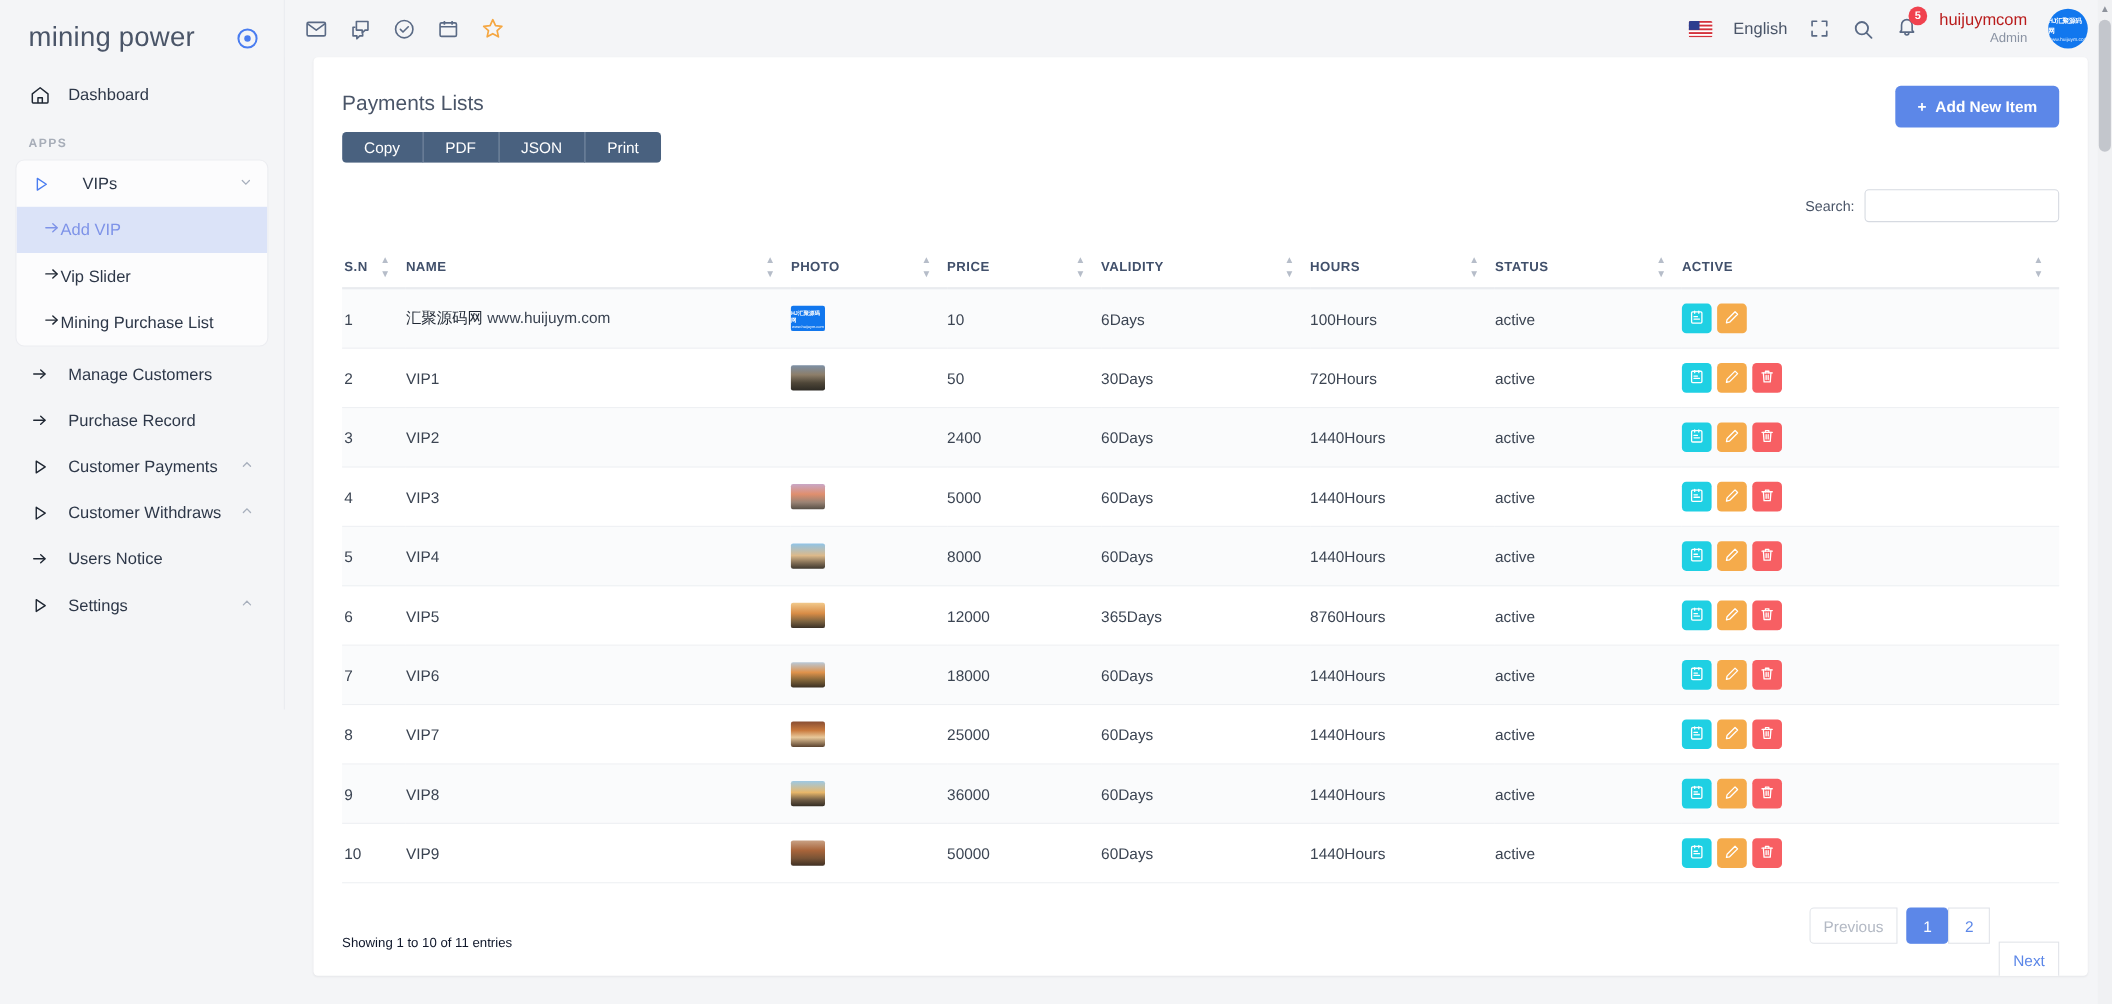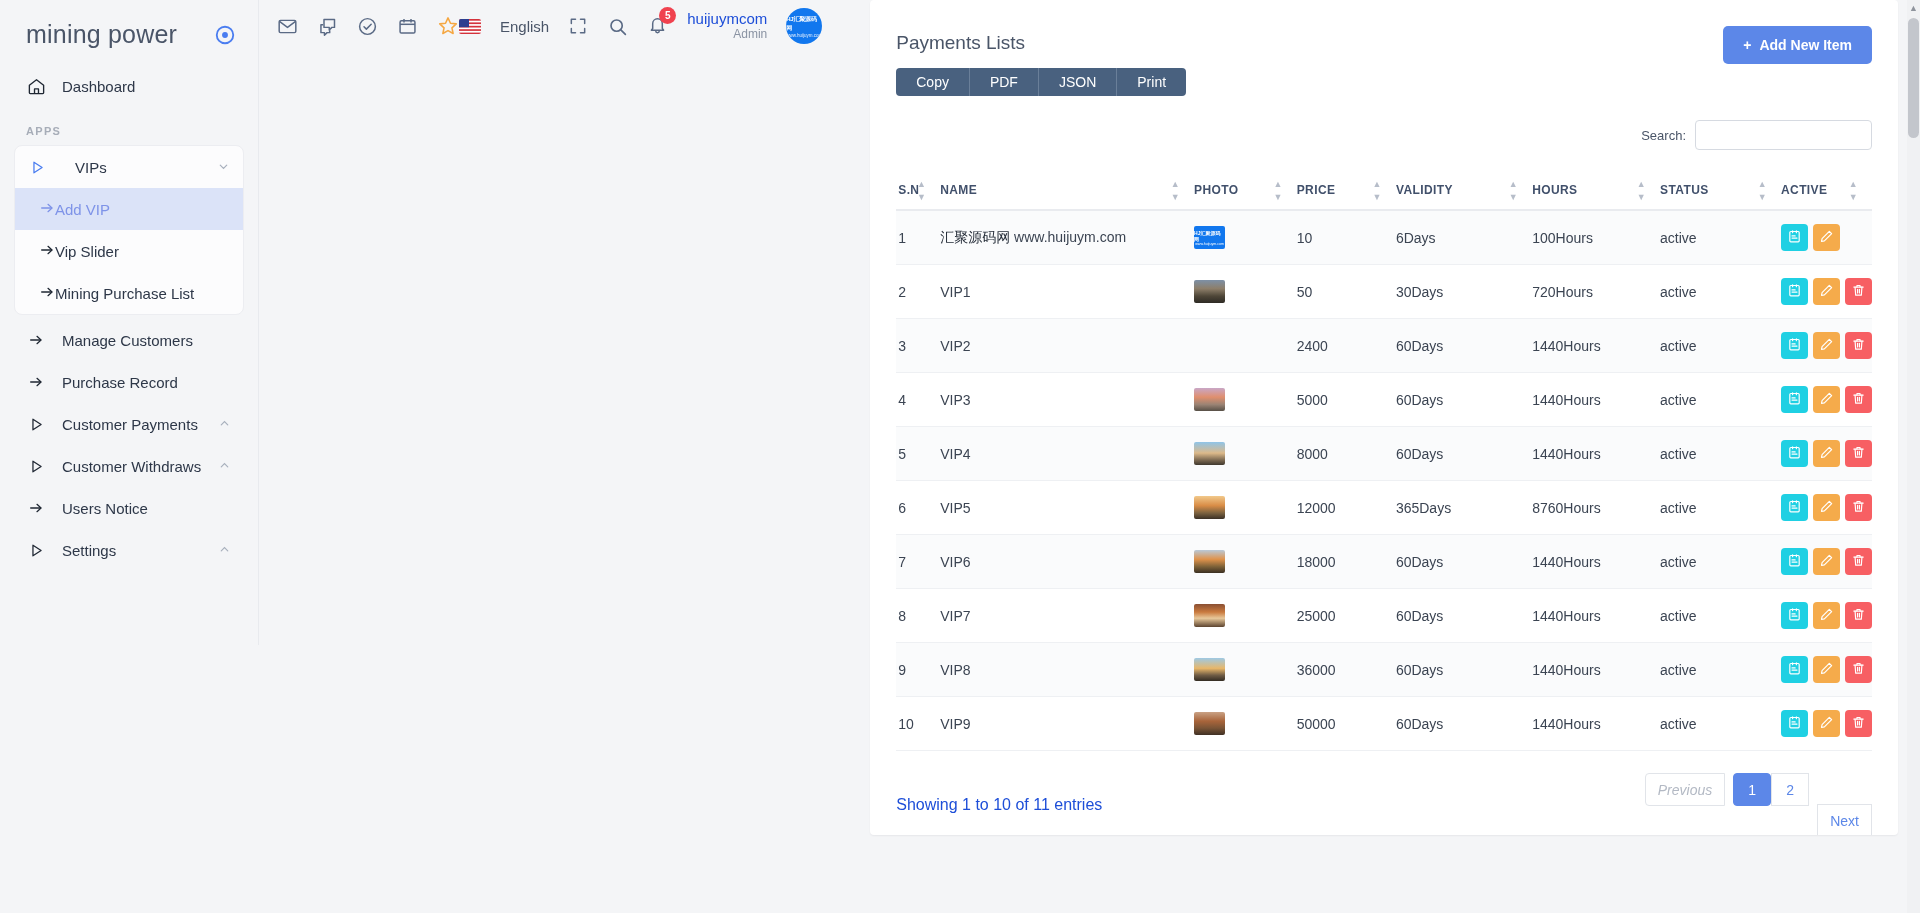--- a/index.html
+++ b/index.html
@@ -51,40 +51,40 @@
     height: 42px; padding: 0 12px 0 24px; font-size: 15px;
     color: #2d3748; cursor: pointer; white-space: nowrap;
   }
   .sub-row .arrow { width: 16px; flex: 0 0 16px; color:#1f2733; }
   .sub-row.active { background: #dbe3f8; color: #7e93e8; }
   .sub-row.active .arrow { color: #7e93e8; }
 
   .nav-rest { padding: 0 14px; margin-top: 4px; }
 
   
-  .main { flex: 1 1 auto; height: 913px; display: flex; background:#f4f5f7; }
+  .main { flex: 1 1 auto; height: 913px; display: flex; flex-direction: column; background:#f4f5f7; }
 
   .topbar {
     height: 52px; flex: 0 0 52px; background: #f4f5f7;
     display: flex; align-items: center; padding: 0 22px 0 18px;
   }
   .topbar-icons { display: flex; align-items: center; gap: 19px; }
   .tb-ic { cursor: pointer; display:flex; align-items:center; }
   .topbar-right { margin-left: auto; display: flex; align-items: center; gap: 19px; }
   .flag { width: 22px; height: 15px; border-radius: 2px; overflow: hidden; display:block; }
   .lang { font-size: 15px; color: #4a5568; cursor: pointer; }
   .bell-wrap { position: relative; cursor: pointer; }
   .badge {
     position: absolute; top: -7px; right: -8px;
     background: #f0424f; color: #fff; font-size: 10px; font-weight: 700;
     width: 17px; height: 17px; border-radius: 50%;
     display: flex; align-items: center; justify-content: center;
   }
   .user-block { text-align: right; line-height: 1.15; }
-  .user-name { font-size: 15px; color: #1d4ed8; }
+  .user-name { font-size: 15px; color: #b91c1c; }
   .user-role { font-size: 12px; color: #8a93a3; }
   .avatar {
     width: 36px; height: 36px; border-radius: 50%;
     background: #1177ee; color: #fff; position: relative;
     display: flex; flex-direction: column; align-items: center; justify-content: center;
     overflow: hidden; cursor: pointer;
   }
   .avatar .a1 { font-size: 6px; font-weight: 700; letter-spacing: -.2px; }
   .avatar .a2 { font-size: 4.5px; opacity: .9; }
 
@@ -150,29 +150,29 @@
   .acts { display: flex; gap: 5px; }
   .act {
     width: 27px; height: 27px; border-radius: 4px; border: none; cursor: pointer;
     display: flex; align-items: center; justify-content: center;
   }
   .act-note { background: #1fd0e3; }
   .act-edit { background: #f5ab4b; }
   .act-del  { background: #f75f63; }
 
   .foot { display: flex; align-items: center; padding: 22px 0 20px 0; }
-  .foot-info { font-size: 16px; color: #1d4ed8; }
+  .foot-info { font-size: 12px; color: #0f172a; }
   .pager { margin-left: auto; display: flex; }
   .pg {
     min-width: 38px; height: 33px; padding: 0 12px;
     border: 1px solid #e1e4e9; background: #fff; color: #5c87e8;
     font-size: 14px; display: flex; align-items: center; justify-content: center;
     cursor: pointer; margin-left: -1px; font-family: "Liberation Sans", sans-serif;
   }
-  .pg:first-child { border-radius: 4px 0 0 4px; margin-left: 16px; font-style: italic; }
+  .pg:first-child { border-radius: 4px 0 0 4px; margin-left: 16px; }
   .pg:last-child { border-radius: 0 4px 4px 0; }
   .pg.disabled { color: #b3b9c4; cursor: default; }
   .pg.active { background: #5c87e8; color: #fff; border-color: #5c87e8; }
   .pg.gap { border-radius: 4px; margin-left: 8px; }
   .pg.gap2 { margin-left: 0; }
   .pg.nxt { border-radius: 0; margin-left: 8px; margin-top: 31px; }
 
   
   .scroll-track {
     position: absolute; right: 0; top: 0; width: 13px; height: 913px;

